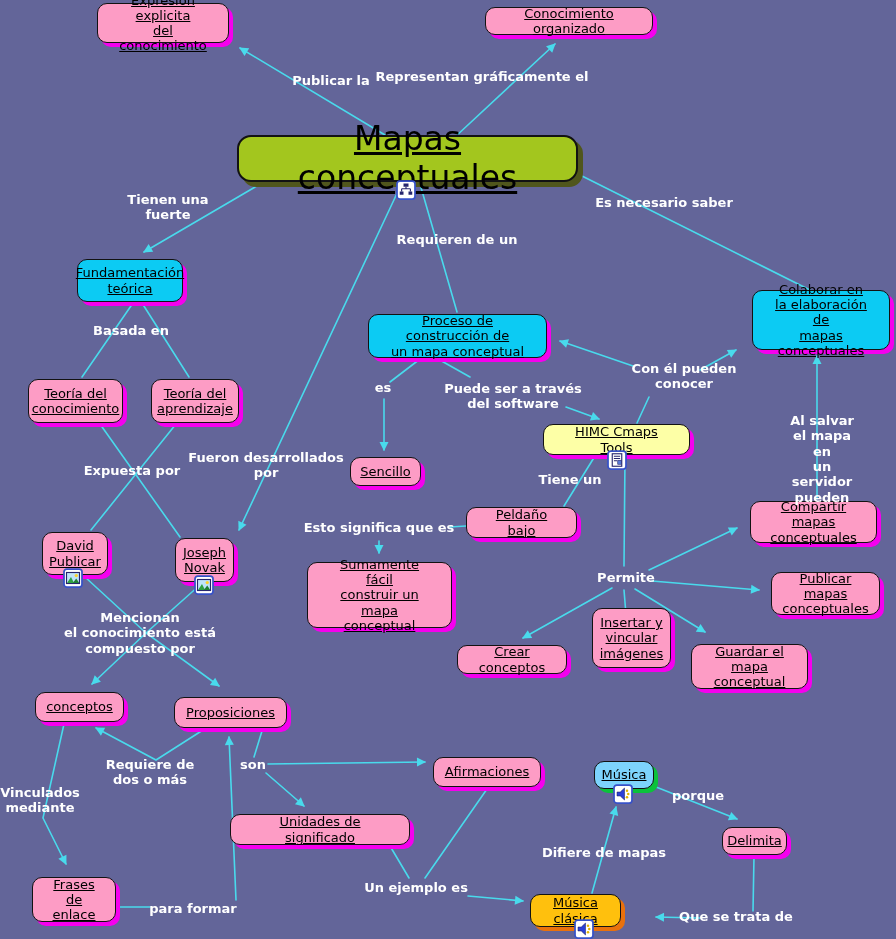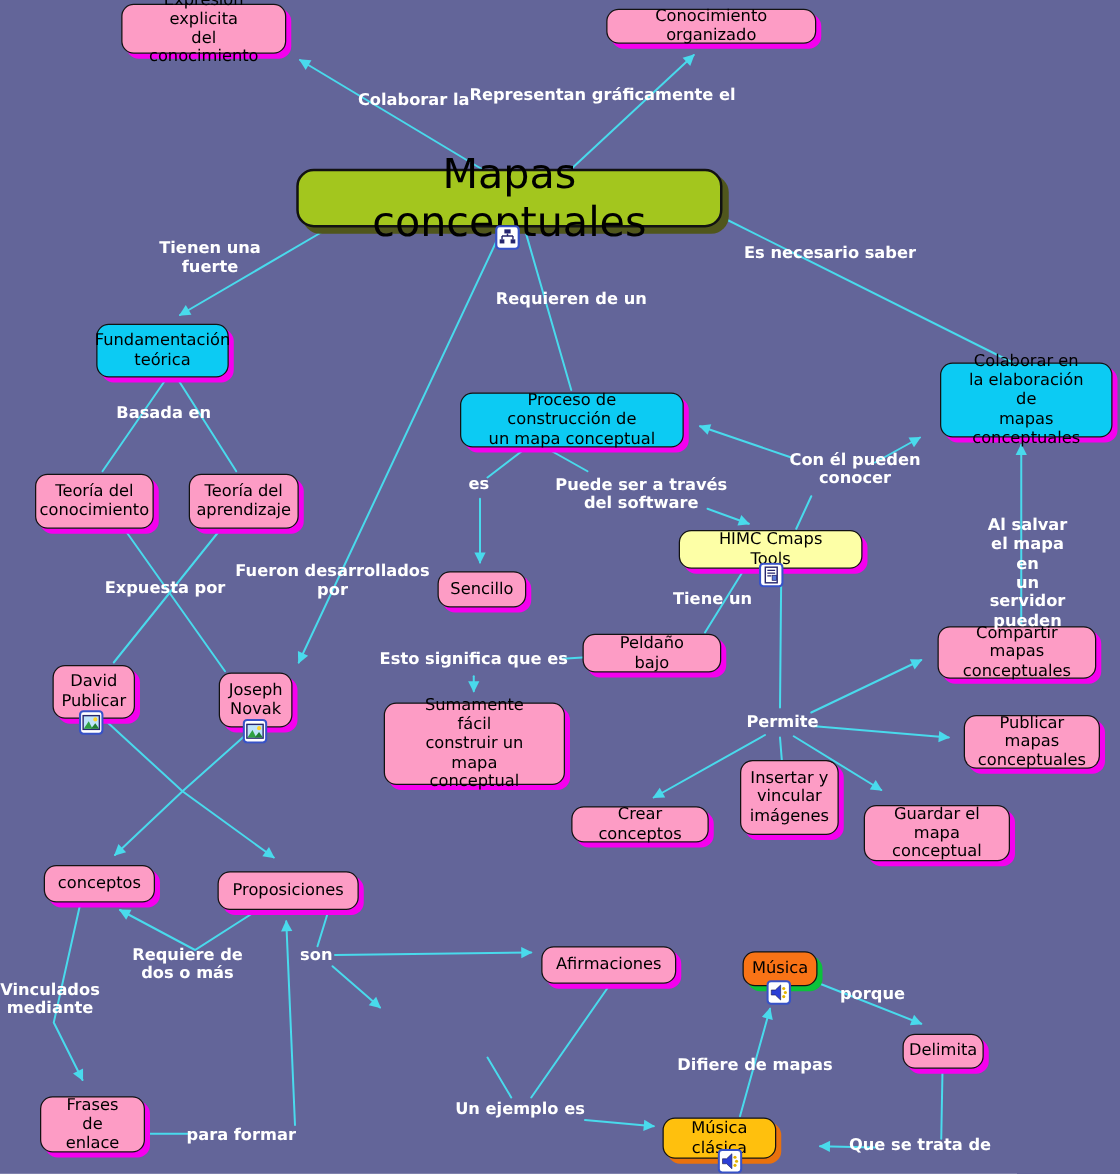--- a/index.html
+++ b/index.html
@@ -1,25 +1,25 @@
 <!DOCTYPE html>
 <html><head>
 <meta charset="utf-8">
 <style>
   html,body{margin:0;padding:0;}
   #stage{position:relative;width:896px;height:939px;background:#636599;overflow:hidden;
          font-family:"DejaVu Sans",sans-serif;}
   #connectors{position:absolute;left:0;top:0;z-index:1;}
   .node{position:absolute;display:flex;align-items:center;justify-content:center;
         text-align:center;white-space:pre-line;border:1.4px solid #121212;border-radius:10px;
-        font-size:13px;color:#000;line-height:1.16;box-sizing:border-box;z-index:2;padding:1px 17px;}
+        font-size:13px;color:#000;line-height:1.16;box-sizing:border-box;z-index:2;padding:1px 17px;text-decoration:underline;}
   .pink  {background:#FD9CC5;box-shadow:4px 4px 0 #F500EE;}
   .cyan  {background:#0CCBF3;box-shadow:4px 4px 0 #F500EE;}
   .yellow{background:#FDFFA6;box-shadow:4px 4px 0 #F500EE;}
-  .lgreen{background:#f97316;box-shadow:4px 4px 0 #0BC23B;}
+  .lgreen{background:#7dd3fc;box-shadow:4px 4px 0 #0BC23B;}
   .gold  {background:#FFC00D;box-shadow:4px 4px 0 #E9710D;}
   .title-node{background:#A3C61E;box-shadow:5px 5px 0 #50561C;border-radius:14px;
         font-size:33px;border-width:2px;}
   .lbl{position:absolute;transform:translate(-50%,-50%);color:#FFFFFF;font-weight:bold;
         font-size:13px;text-align:center;white-space:pre-line;line-height:1.18;z-index:3;}
   .icon{position:absolute;width:20px;height:20px;z-index:4;}
 </style>
 </head>
 <body>
 
@@ -109,46 +109,50 @@
 imágenes</div>
   <div class="node pink" style="left:691px;top:644px;width:117px;height:45px">Guardar el mapa
 conceptual</div>
   <div class="node pink" style="left:42px;top:532px;width:66px;height:43px">David
 Publicar</div>
   <div class="node pink" style="left:175px;top:538px;width:59px;height:44px">Joseph
 Novak</div>
   <div class="node pink" style="left:35px;top:692px;width:89px;height:30px">conceptos</div>
   <div class="node pink" style="left:174px;top:697px;width:113px;height:31px">Proposiciones</div>
   <div class="node pink" style="left:433px;top:757px;width:108px;height:30px">Afirmaciones</div>
+  <div class="node pink" style="left:230px;top:814px;width:180px;height:31px">Unidades de significado</div>
   <div class="node lgreen" style="left:594px;top:761px;width:60px;height:28px">Música</div>
   <div class="node pink" style="left:722px;top:827px;width:65px;height:28px">Delimita</div>
   <div class="node pink" style="left:32px;top:877px;width:84px;height:45px">Frases de
 enlace</div>
   <div class="node gold" style="left:530px;top:894px;width:91px;height:33px">Música clásica</div>
 
-  <div class="lbl" style="left:331px;top:81px">Colaborar la</div>
+  <div class="lbl" style="left:331px;top:81px">Publicar la</div>
   <div class="lbl" style="left:482px;top:77px">Representan gráficamente el</div>
   <div class="lbl" style="left:168px;top:207px">Tienen una
 fuerte</div>
   <div class="lbl" style="left:457px;top:240px">Requieren de un</div>
   <div class="lbl" style="left:664px;top:203px">Es necesario saber</div>
   <div class="lbl" style="left:131px;top:331px">Basada en</div>
   <div class="lbl" style="left:132px;top:471px">Expuesta por</div>
   <div class="lbl" style="left:266px;top:465px">Fueron desarrollados
 por</div>
   <div class="lbl" style="left:383px;top:388px">es</div>
   <div class="lbl" style="left:513px;top:396px">Puede ser a través
 del software</div>
   <div class="lbl" style="left:684px;top:376px">Con él pueden
 conocer</div>
   <div class="lbl" style="left:570px;top:480px">Tiene un</div>
   <div class="lbl" style="left:379px;top:528px">Esto significa que es</div>
   <div class="lbl" style="left:822px;top:459px">Al salvar el mapa en
 un servidor pueden</div>
   <div class="lbl" style="left:626px;top:578px">Permite</div>
+  <div class="lbl" style="left:140px;top:633px">Mencionan
+el conocimiento está
+compuesto por</div>
   <div class="lbl" style="left:150px;top:772px">Requiere de
 dos o más</div>
   <div class="lbl" style="left:253px;top:765px">son</div>
   <div class="lbl" style="left:40px;top:800px">Vinculados
 mediante</div>
   <div class="lbl" style="left:698px;top:796px">porque</div>
   <div class="lbl" style="left:604px;top:853px">Difiere de mapas</div>
   <div class="lbl" style="left:416px;top:888px">Un ejemplo es</div>
   <div class="lbl" style="left:193px;top:909px">para formar</div>
   <div class="lbl" style="left:736px;top:917px">Que se trata de</div>

